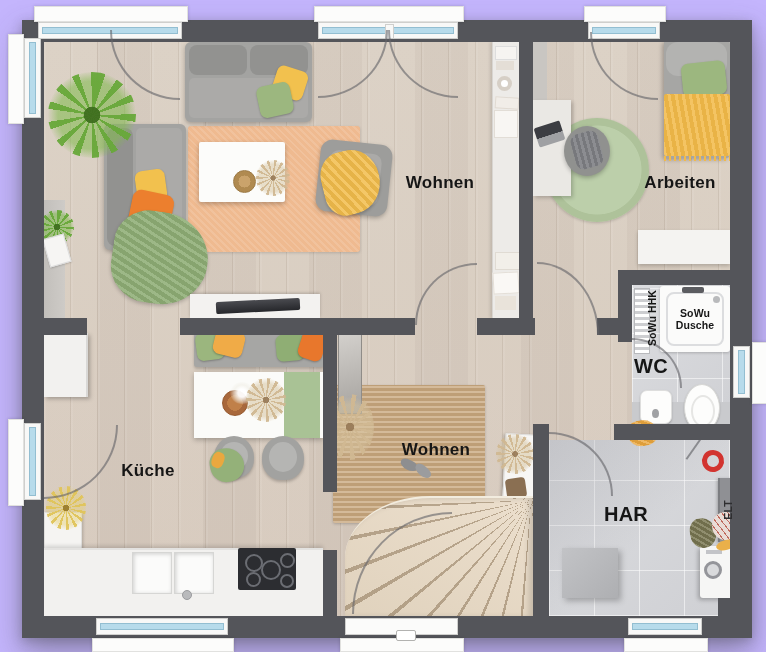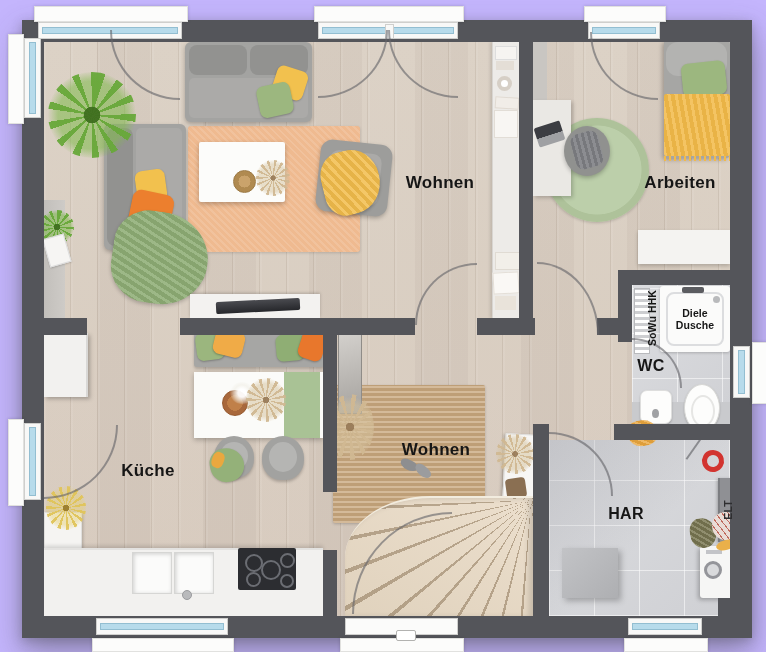--- a/index.html
+++ b/index.html
@@ -31,21 +31,21 @@
   .plantg{position:absolute;border-radius:50%;background:
       radial-gradient(circle, rgba(62,110,30,.95) 0 13%, rgba(62,110,30,0) 14%),
       repeating-conic-gradient(from 8deg, rgba(104,168,58,.95) 0 10deg, rgba(104,168,58,0) 10deg 27deg),
       radial-gradient(circle, rgba(132,186,82,.6) 0 55%, rgba(132,186,82,0) 72%);}
   .pampas{position:absolute;border-radius:50%;background:
       radial-gradient(circle, rgba(150,120,85,.9) 0 10%, rgba(150,120,85,0) 11%),
       repeating-conic-gradient(from 3deg, rgba(208,184,146,.95) 0 9deg, rgba(208,184,146,0) 9deg 24deg),
       radial-gradient(circle, rgba(214,196,160,.55) 0 55%, rgba(214,196,160,0) 75%);}
   .lbl{position:absolute;font-weight:700;font-size:17px;color:#161616;letter-spacing:.3px;
        transform:translate(-50%,-50%);white-space:nowrap;}
-  .lbl.big{font-size:16px;}
+  .lbl.big{font-size:20px;}
   .lbl.small{font-size:10.5px;line-height:12px;white-space:normal;text-align:center;letter-spacing:.1px;}
   .lbl.vert{transform:translate(-50%,-50%) rotate(-90deg);}
   .stripes{background:repeating-linear-gradient(0deg,#ffffff 0 3px,#cdced1 3px 6px);border:1px solid #b9babd;}
   .burner{position:absolute;border:2px solid #6b6d73;border-radius:50%;}
 </style>
 </head>
 <body>
 
 <div class="stage">
 
@@ -278,17 +278,17 @@
   <div class="arc tr" style="left:549px;top:432px;width:64px;height:64px;"></div>
   <div class="arc tl" style="left:352px;top:512px;width:100px;height:102px;"></div>
 
   <div class="lbl" style="left:440px;top:183px;">Wohnen</div>
   <div class="lbl" style="left:680px;top:183px;">Arbeiten</div>
   <div class="lbl" style="left:148px;top:471px;">Küche</div>
   <div class="lbl" style="left:436px;top:450px;">Wohnen</div>
   <div class="lbl big" style="left:651px;top:366px;">WC</div>
   <div class="lbl big" style="left:626px;top:514px;">HAR</div>
 
-  <div class="lbl small" style="left:695px;top:319px;width:58px;">Diele Dusche</div>
+  <div class="lbl small" style="left:695px;top:319px;width:58px;">SoWu Dusche</div>
   <div class="lbl small vert" style="left:652px;top:318px;">SoWu HHK</div>
   <div class="lbl small vert" style="left:728px;top:510px;color:#2e2e30;">ELT</div>
 
 </div>
 
 </body></html>

